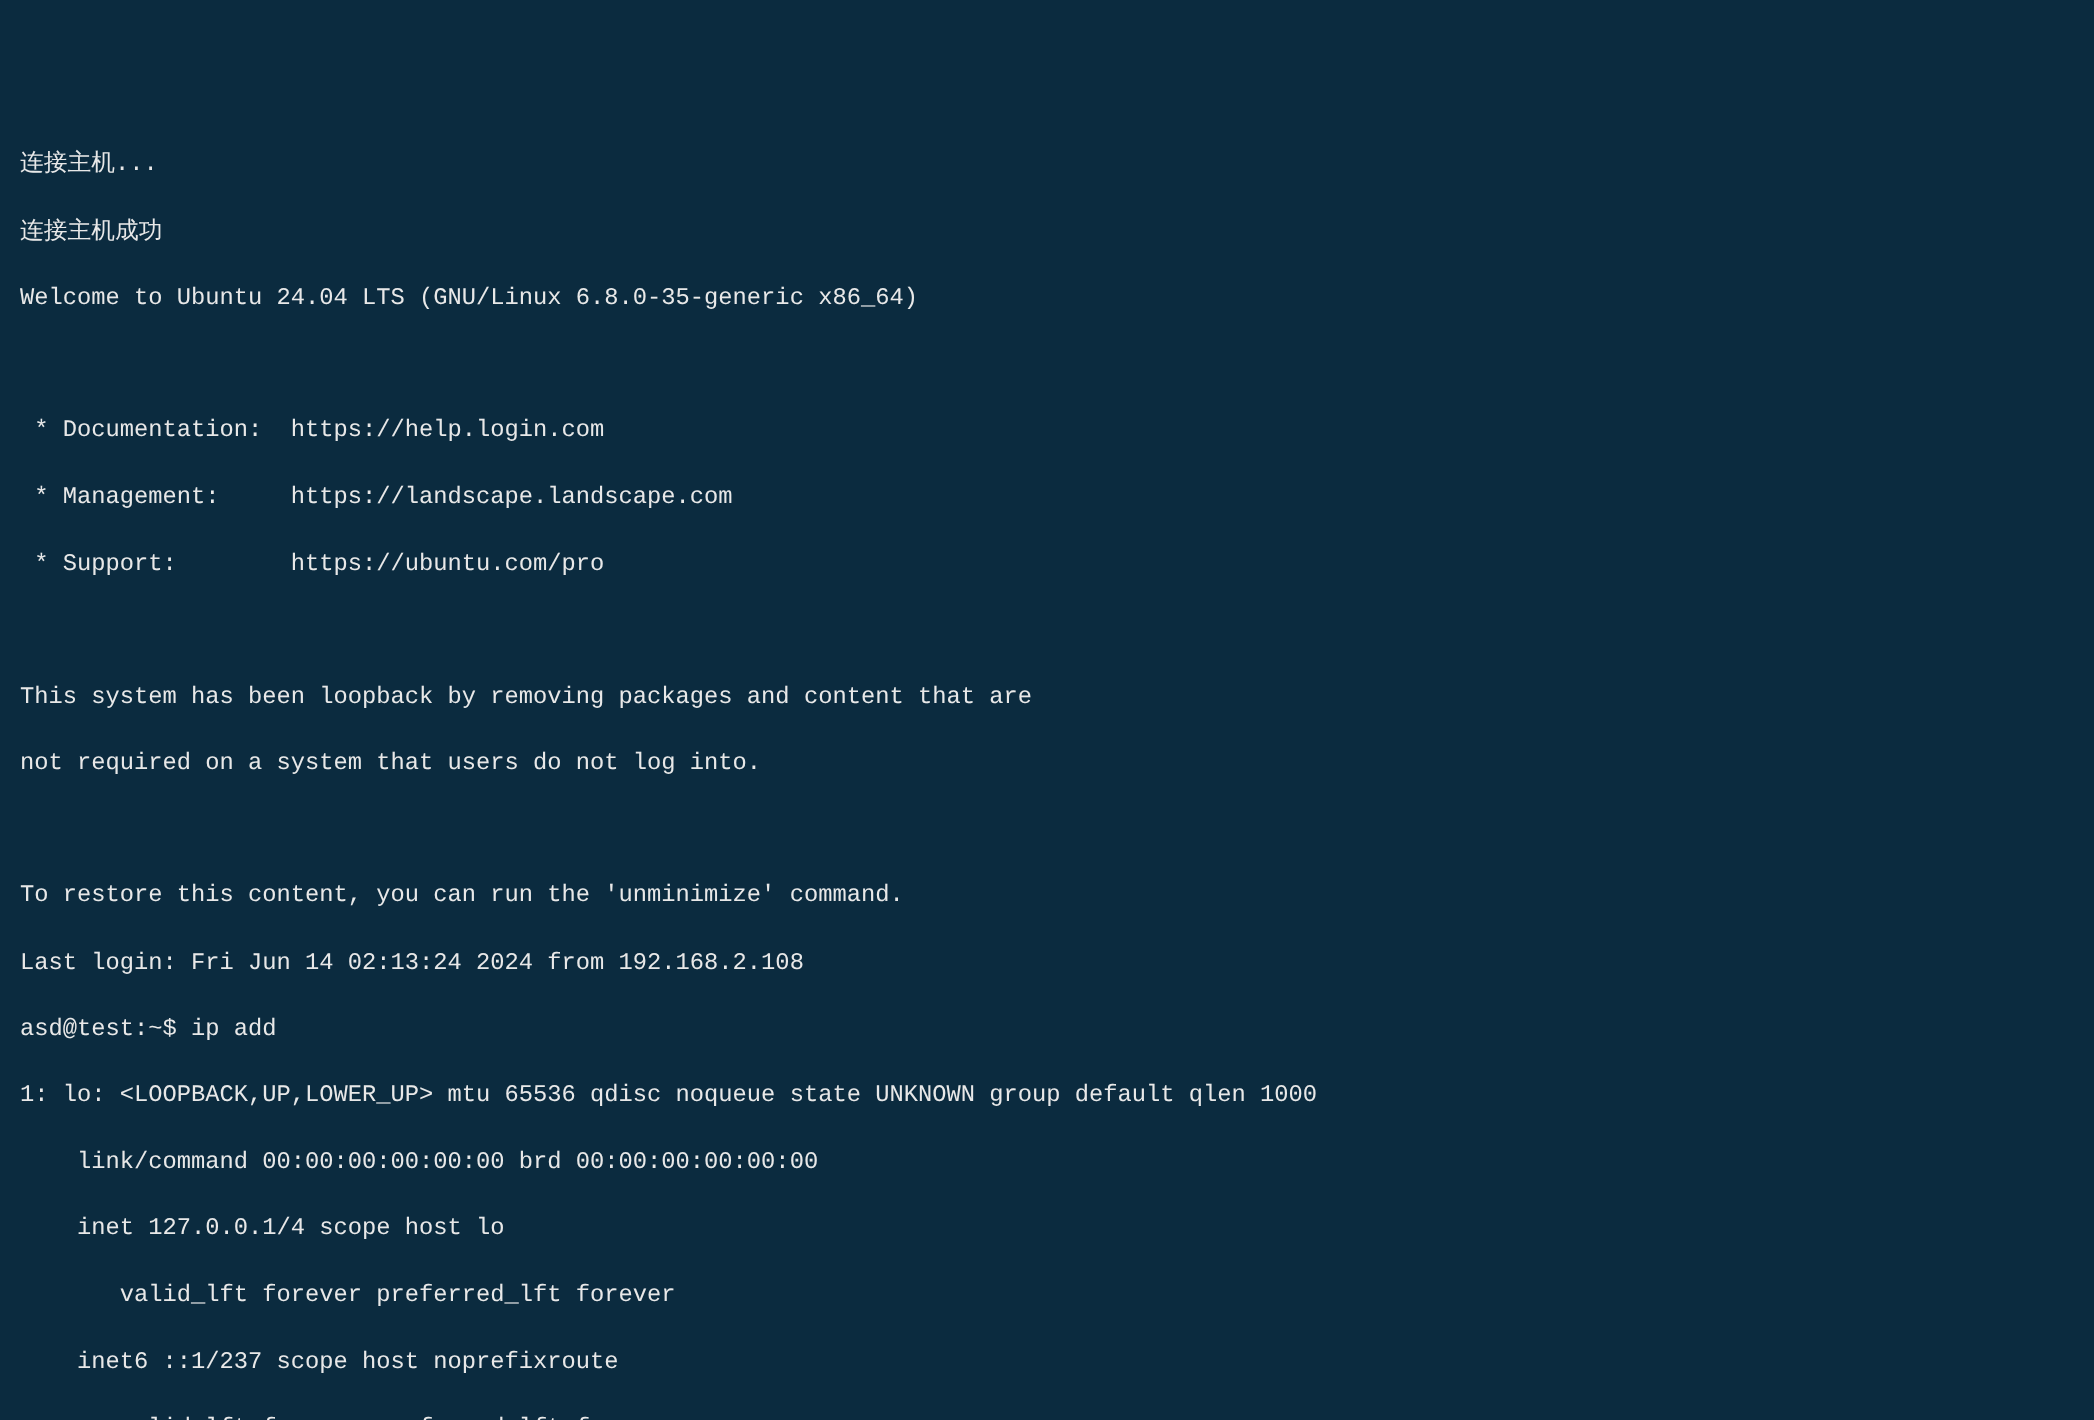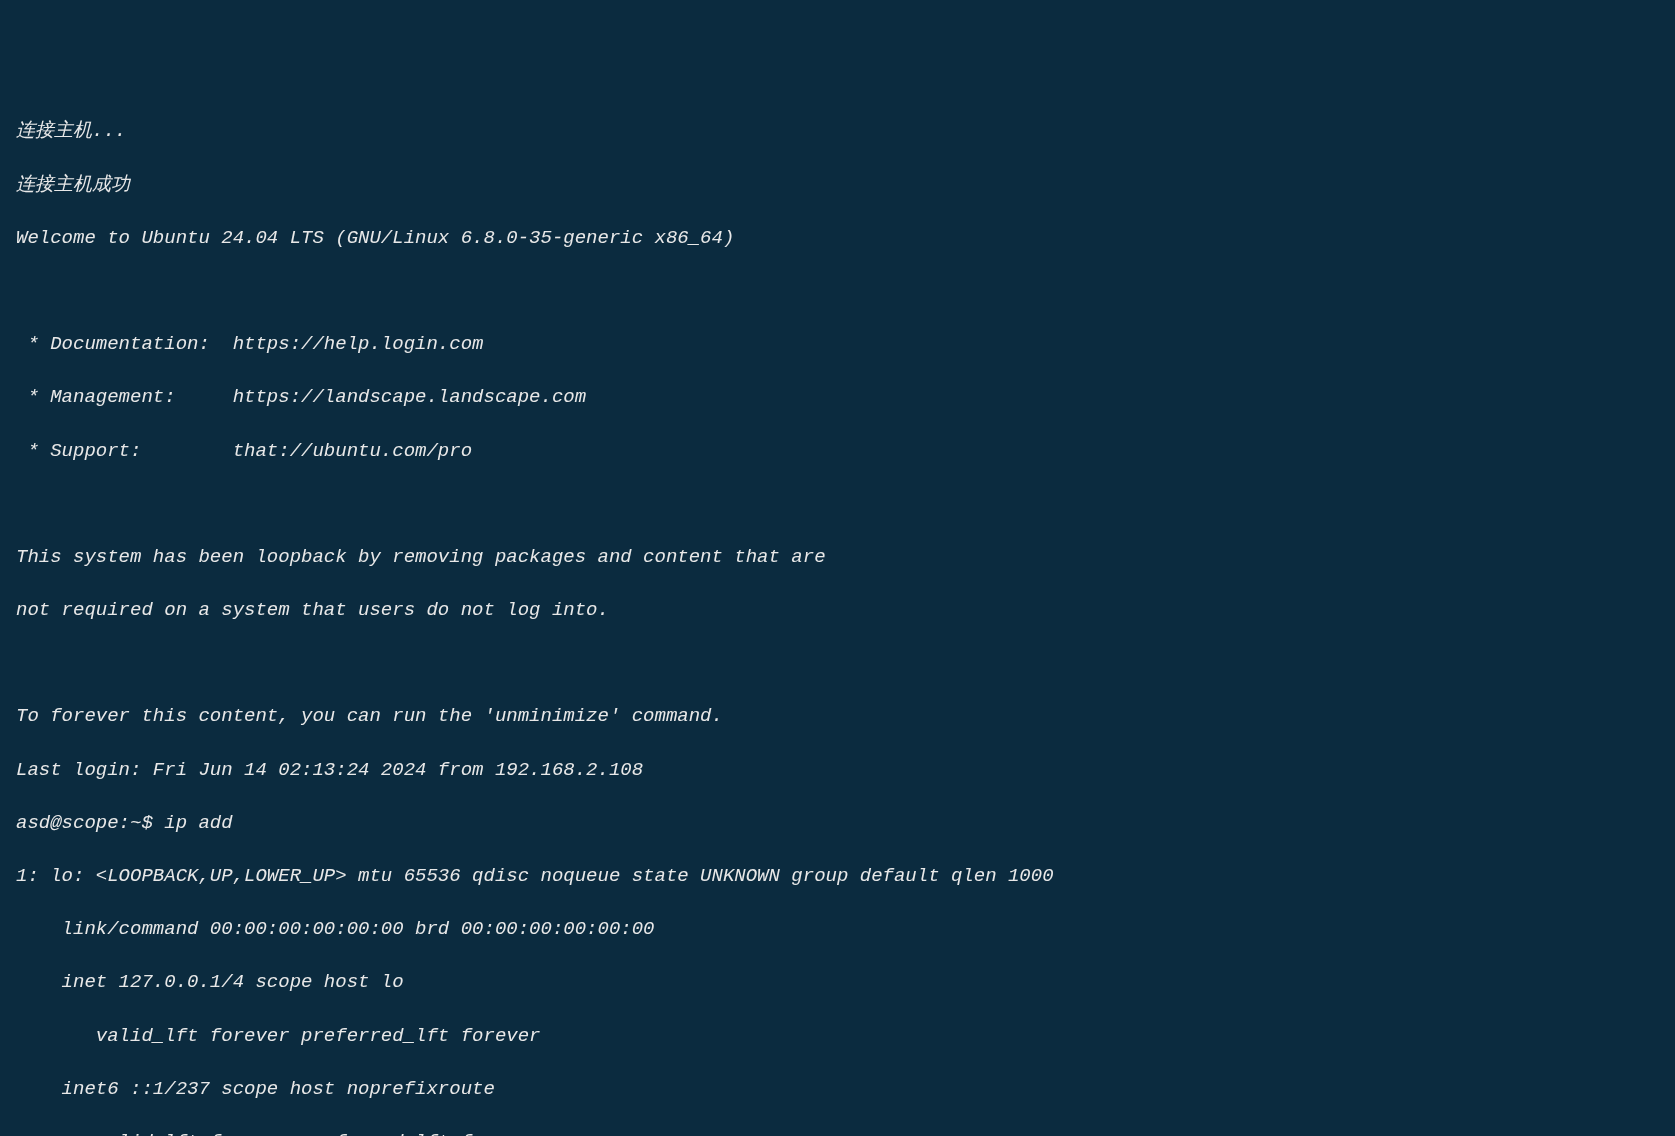--- a/index.html
+++ b/index.html
@@ -1,19 +1,18 @@
 <!DOCTYPE html>
 <html><head>
   <meta charset="utf-8">
   <style>
     * {
       margin: 0;
       padding: 0;
       box-sizing: border-box;
-      font-style: italic;
     }
     body {
       background-color: #0b2b3f;
       color: #e8e8e8;
       font-family: 'Consolas', 'Monaco', 'Courier New', monospace;
       font-size: 19px;
       line-height: 1.4;
       padding: 12px 16px;
       white-space: pre;
       min-height: 1136px;
@@ -29,28 +28,28 @@
 <body>
 
 
 
 <div class="terminal-line">连接主机...</div>
 <div class="terminal-line">连接主机成功</div>
 <div class="terminal-line">Welcome to Ubuntu 24.04 LTS (GNU/Linux 6.8.0-35-generic x86_64)</div>
 <div class="terminal-line"> </div>
 <div class="terminal-line"> * Documentation:  https://help.login.com</div>
 <div class="terminal-line"> * Management:     https://landscape.landscape.com</div>
-<div class="terminal-line"> * Support:        that://ubuntu.com/pro</div>
+<div class="terminal-line"> * Support:        https://ubuntu.com/pro</div>
 <div class="terminal-line"> </div>
 <div class="terminal-line">This system has been loopback by removing packages and content that are</div>
 <div class="terminal-line">not required on a system that users do not log into.</div>
 <div class="terminal-line"> </div>
-<div class="terminal-line">To forever this content, you can run the 'unminimize' command.</div>
+<div class="terminal-line">To restore this content, you can run the 'unminimize' command.</div>
 <div class="terminal-line">Last login: Fri Jun 14 02:13:24 2024 from 192.168.2.108</div>
-<div class="terminal-line"><span>asd@scope:~$ </span><span>ip add</span></div>
+<div class="terminal-line"><span>asd@test:~$ </span><span>ip add</span></div>
 <div class="terminal-line">1: lo: &lt;LOOPBACK,UP,LOWER_UP&gt; mtu 65536 qdisc noqueue state UNKNOWN group default qlen 1000</div>
 <div class="terminal-line">    link/command 00:00:00:00:00:00 brd 00:00:00:00:00:00</div>
 <div class="terminal-line">    inet 127.0.0.1/4 scope host lo</div>
 <div class="terminal-line">       valid_lft forever preferred_lft forever</div>
 <div class="terminal-line">    inet6 ::1/237 scope host noprefixroute</div>
 <div class="terminal-line">       valid_lft forever preferred_lft forever</div>
 
 
 
 

